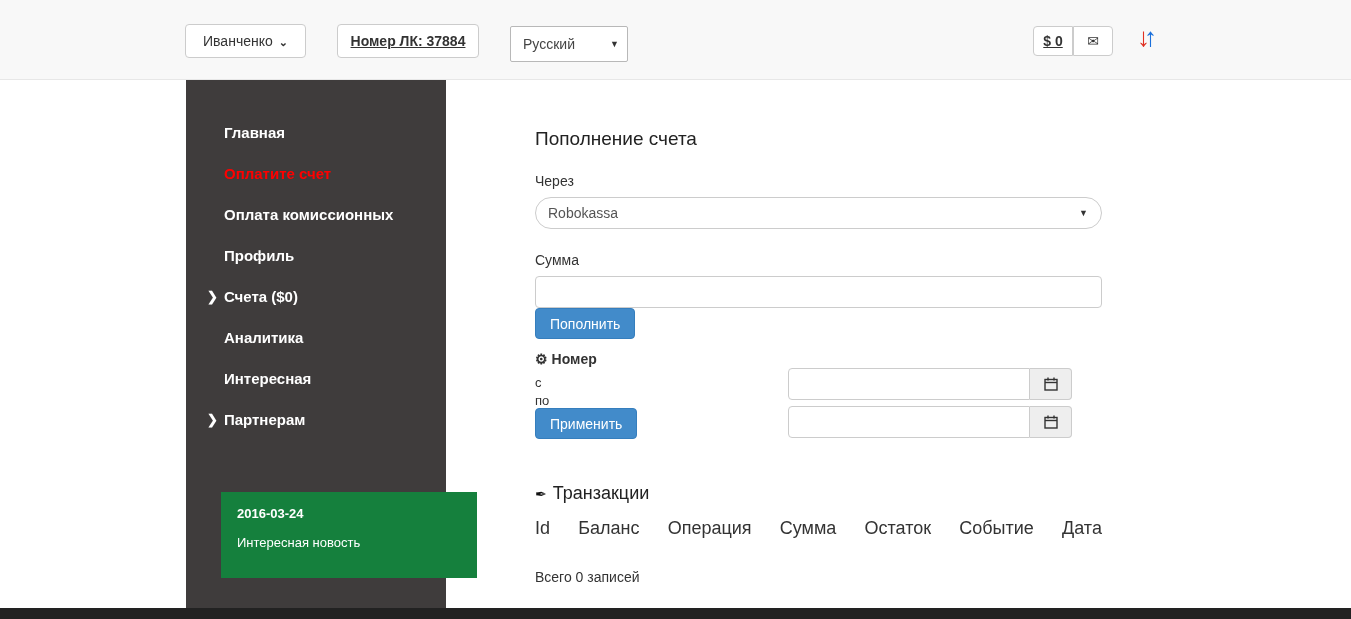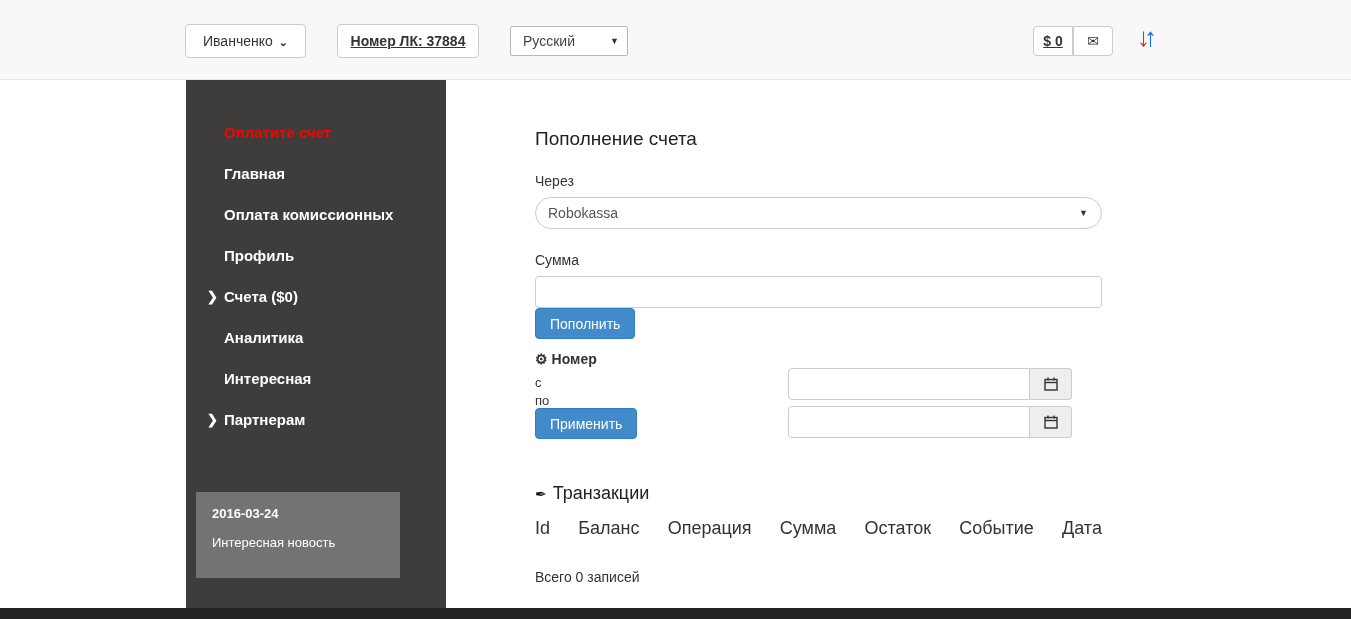--- a/index.html
+++ b/index.html
@@ -9,21 +9,21 @@
   
   .topbar { position:absolute; top:0; left:0; width:1351px; height:80px;
     background:#f8f8f8; border-bottom:1px solid #e7e7e7; }
   .topbar-inner { position:relative; width:100%; height:100%; }
   .btn { background:#fff; border:1px solid #ccc; border-radius:4px; height:34px;
     font-size:14px; color:#333; cursor:pointer; font-family:"Liberation Sans",sans-serif; }
   .user-btn { position:absolute; left:185px; top:24px; width:121px; }
   .user-btn .caret-txt { font-size:11px; margin-left:6px; font-weight:bold; }
   .lk-btn  { position:absolute; left:337px; top:24px; width:142px; }
   .lk-btn span { font-weight:bold; text-decoration:underline; }
-  .lang-select { position:absolute; left:510px; top:26px; width:118px; height:30px;
+  .lang-select { position:absolute; left:510px; top:26px; width:118px; height:36px;
     background:#fff; border:1px solid #b8b8b8; border-radius:2px; display:flex;
     align-items:center; justify-content:space-between; padding:0 8px 0 12px;
     font-size:14px; color:#444; cursor:pointer; }
   .lang-select .sel-caret { font-size:9px; color:#333; }
   .balance-group { position:absolute; left:1033px; top:26px; height:30px; display:flex; }
   .balance-group .seg { background:#fff; border:1px solid #ccc; display:flex;
     align-items:center; justify-content:center; cursor:pointer; font-size:14px; }
   .seg-balance { width:40px; border-radius:4px 0 0 4px; font-weight:bold;
     text-decoration:underline; }
   .seg-mail { width:40px; border-left:none; border-radius:0 4px 4px 0; font-size:16px; }
@@ -34,22 +34,22 @@
 
   
   .sidebar { position:absolute; top:80px; left:186px; width:260px; height:528px;
     background:#3f3c3c; }
   .side-nav { padding-top:32px; }
   .side-item { height:41px; display:flex; align-items:center; padding-left:38px;
     color:#fff; font-size:15px; font-weight:bold; cursor:pointer; }
   .side-item.active { color:#ff0000; }
   .side-item .chev { color:#fff; font-size:13px; margin-left:-17px; margin-right:6px;
     font-weight:bold; }
-  .news-box { position:absolute; left:10px; top:412px; width:204px; height:86px;
-    background:#737373; padding:14px 16px; cursor:pointer; }
+  .news-box { position:absolute; left:35px; top:412px; width:256px; height:86px;
+    background:#15803d; padding:14px 16px; cursor:pointer; }
   .news-date { color:#fff; font-size:13px; font-weight:bold; margin-bottom:14px; }
   .news-text { color:#fff; font-size:13px; }
 
   
   .content { position:absolute; top:80px; left:535px; width:567px; }
   .page-title { font-size:19px; color:#222; margin-top:48px; font-weight:normal; }
   .fld-label { font-size:14px; font-weight:normal; margin-top:23px; margin-bottom:8px; }
   .select-box { width:567px; height:32px; border:1px solid #ccc; border-radius:16px;
     background:#fff; display:flex; align-items:center; justify-content:space-between;
     padding:0 13px 0 12px; font-size:14px; color:#555; cursor:pointer; }
@@ -113,25 +113,25 @@
       </div>
     </div>
     <div class="arrows">
       <span class="arr-down">↓</span><span class="arr-up">↑</span>
     </div>
   </div>
 </div>
 
 <div class="sidebar">
   <div class="side-nav">
+    <div class="side-item">
+      <span>Главная</span>
+    </div>
     <div class="side-item active">
       <span>Оплатите счет</span>
-    </div>
-    <div class="side-item">
-      <span>Главная</span>
     </div>
     <div class="side-item">
       <span>Оплата комиссионных</span>
     </div>
     <div class="side-item">
       <span>Профиль</span>
     </div>
     <div class="side-item">
       <span class="chev">❯</span>
       <span>Счета ($0)</span>

